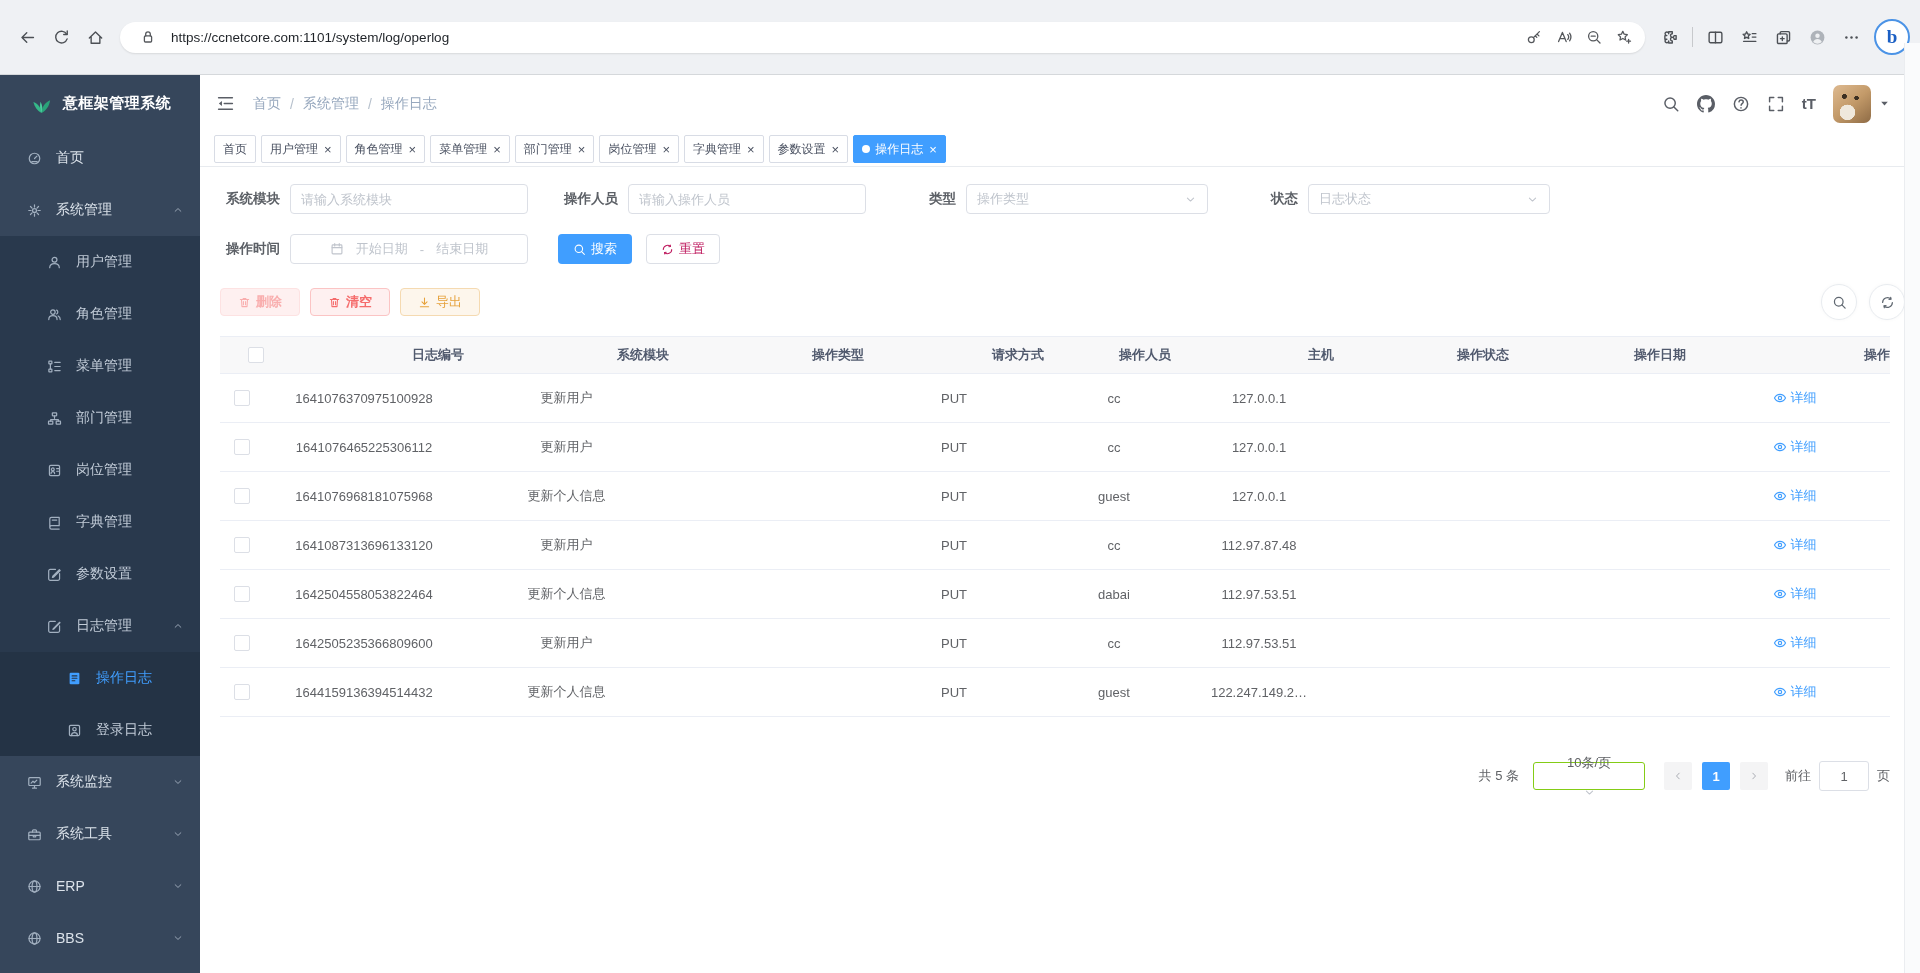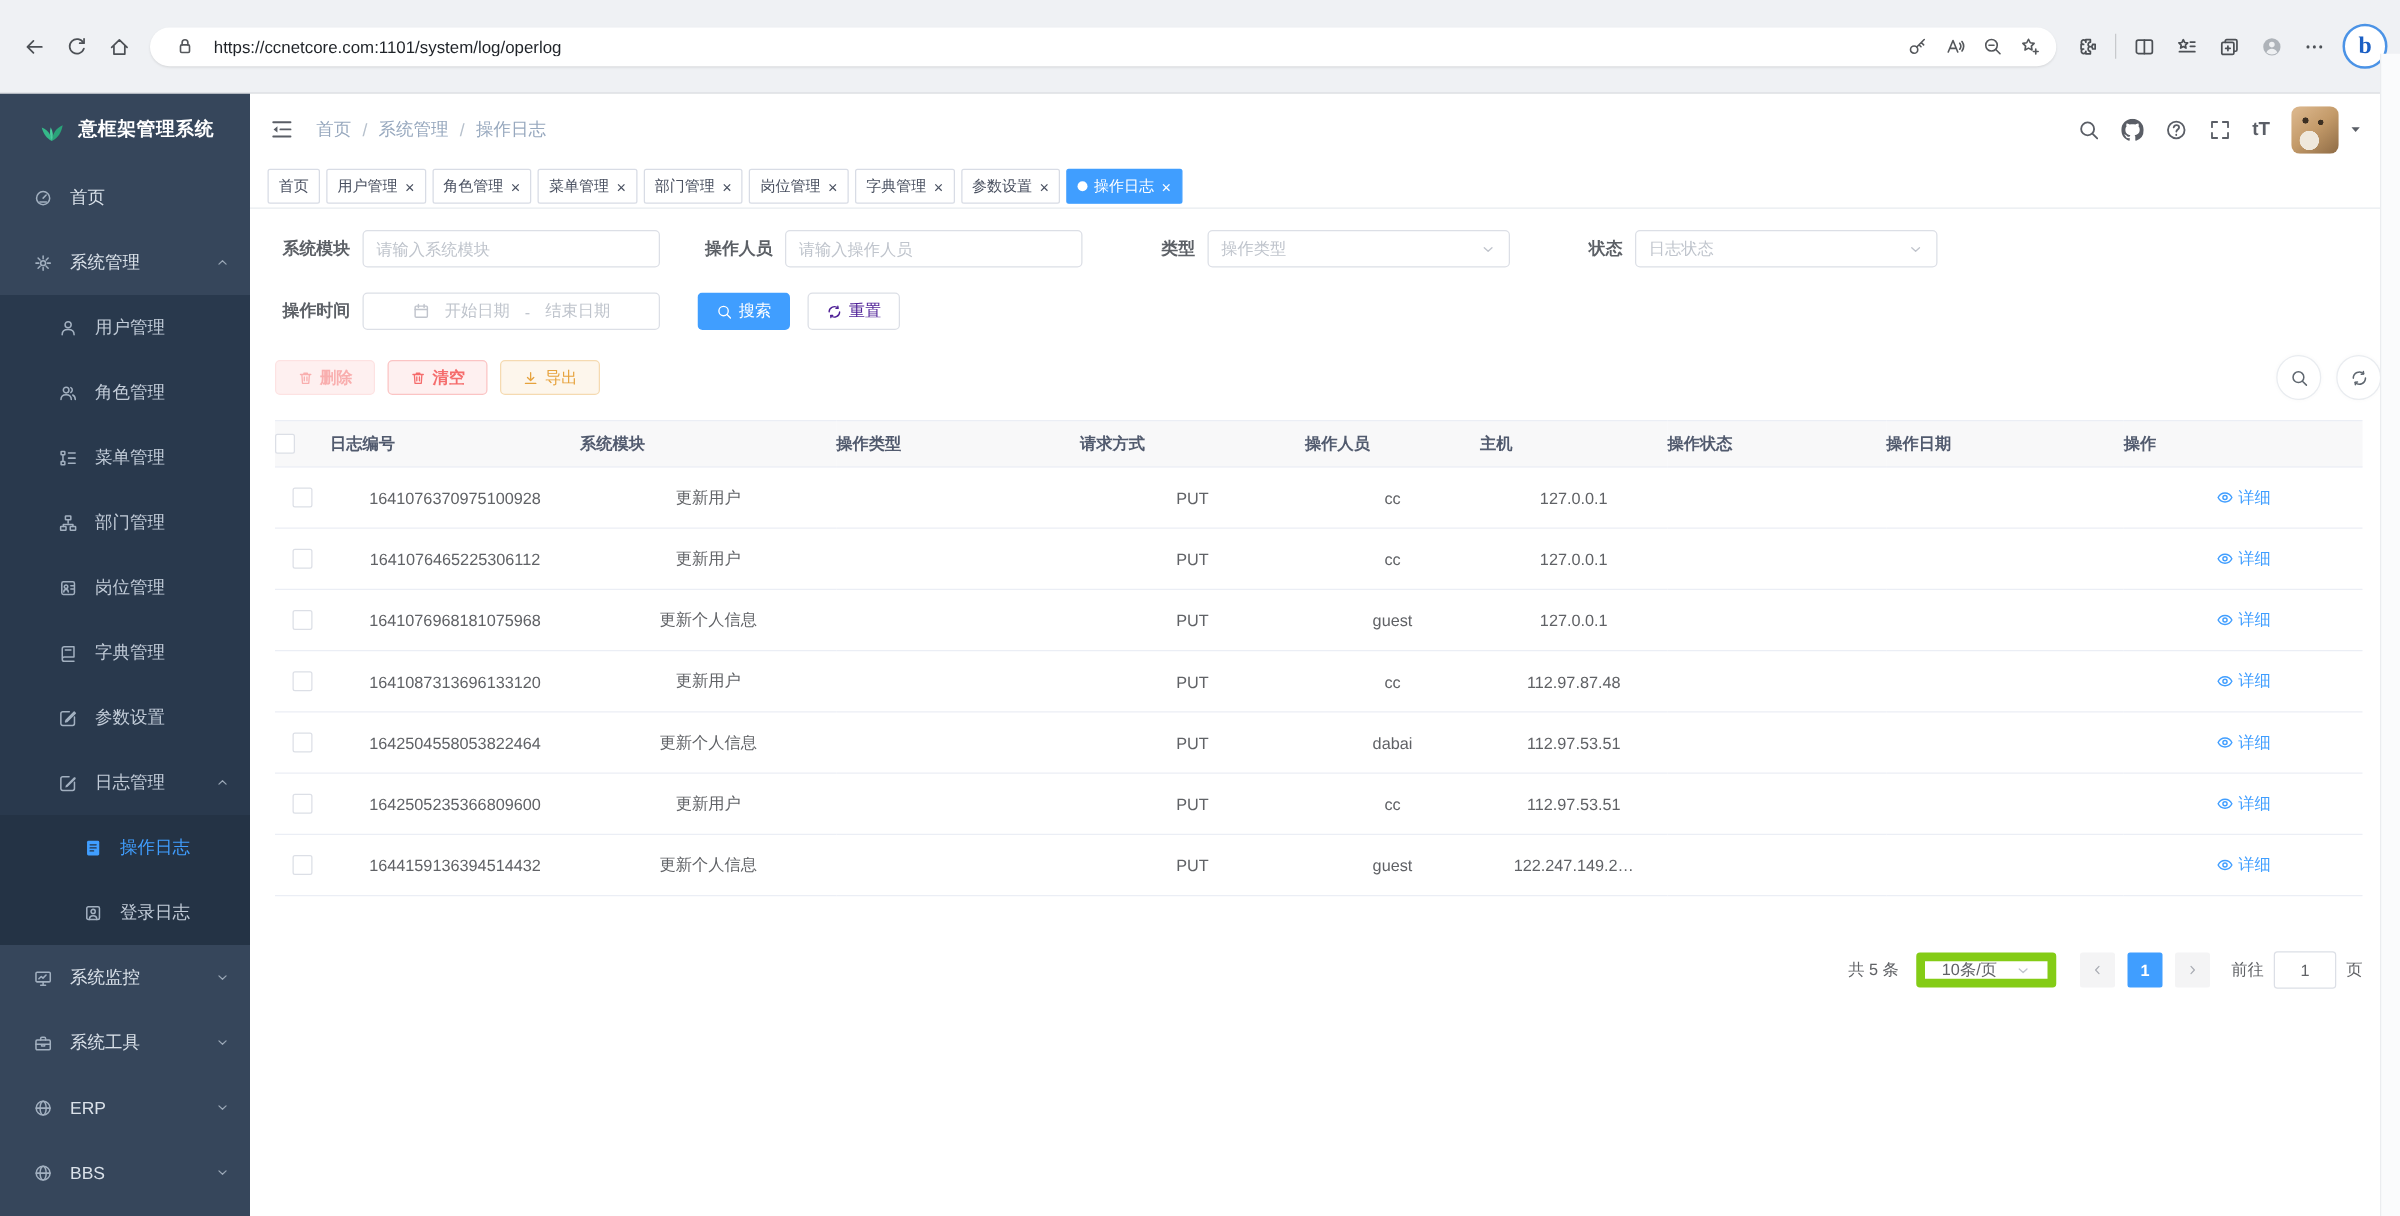--- a/index.html
+++ b/index.html
@@ -74,44 +74,44 @@
   .sel-arrow{color:#c0c4cc;display:flex;}
   .sel-arrow svg{width:13px;height:13px;}
   .date-range{height:30px;width:238px;border:1px solid #dcdfe6;border-radius:4px;box-sizing:border-box;display:flex;align-items:center;justify-content:center;gap:12px;cursor:pointer;background:#fff;}
   .cal{color:#c0c4cc;display:flex;}
   .cal svg{width:14px;height:14px;}
   .dash{color:#bfc4cc;font-size:13px;}
   .btn{display:inline-flex;align-items:center;justify-content:center;gap:5px;height:30px;padding:0 14px;border-radius:4px;border:1px solid transparent;font-size:13px;cursor:pointer;background:#fff;font-family:inherit;box-sizing:border-box;}
   .btn-ic{display:flex;}
   .btn-ic svg{width:13px;height:13px;}
   .btn-primary{background:#409eff;color:#fff;}
-  .btn-plain{border-color:#dcdfe6;color:#4c1d95;margin-left:14px;}
+  .btn-plain{border-color:#dcdfe6;color:#be185d;margin-left:14px;}
   .toolbar{display:flex;align-items:center;margin-top:20px;}
   .toolbar .btn{height:28px;width:80px;padding:0;}
   .btn-danger{background:#fef0f0;border-color:#fbc4c4;color:#f56c6c;margin-right:10px;font-weight:bold;}
   .btn-danger.disabled{border-color:#fde2e2;color:#f9aeae;cursor:not-allowed;}
   .btn-warning{background:#fdf6ec;border-color:#f5dab1;color:#e6a23c;}
   .toolbar-right{margin-left:auto;display:flex;gap:12px;}
   .circle-btn{width:34px;height:34px;border-radius:50%;border:1px solid #e9ecf0;display:flex;align-items:center;justify-content:center;color:#5f6770;cursor:pointer;background:#fff;box-shadow:0 0 4px rgba(0,0,0,.03);}
   .circle-btn svg{width:15px;height:15px;}
   
   table.grid{border-collapse:collapse;table-layout:fixed;width:1670px;margin-top:16px;font-size:13px;}
-  table.grid th{height:36px;background:#f8f8f9;color:#515a6e;font-weight:bold;text-align:left;border-bottom:1px solid #ebeef5;border-top:1px solid #ebeef5;padding:0;white-space:nowrap;margin-top:12px;}
+  table.grid th{height:36px;background:#f8f8f9;color:#515a6e;font-weight:bold;text-align:right;border-bottom:1px solid #ebeef5;border-top:1px solid #ebeef5;padding:0;white-space:nowrap;margin-top:12px;}
   table.grid td{height:48px;border-bottom:1px solid #ebeef5;color:#606266;text-align:center;padding:0;white-space:nowrap;overflow:hidden;text-overflow:ellipsis;}
   .cb{display:inline-block;width:14px;height:14px;border:1px solid #dcdfe6;border-radius:2px;background:#fff;vertical-align:middle;cursor:pointer;}
   .sorter{display:inline-flex;flex-direction:column;margin-left:5px;vertical-align:middle;cursor:pointer;}
   .sorter i{width:0;height:0;border:4px solid transparent;display:block;}
   .s-up{border-bottom:5px solid #c0c4cc;margin-bottom:2px;}
   .s-down{border-top:5px solid #c0c4cc;}
   .detail-link{color:#409eff;display:inline-flex;align-items:center;gap:4px;cursor:pointer;text-decoration:none;}
   .dl-eye{display:flex;}
   .dl-eye svg{width:14px;height:14px;}
   
   .pagination{width:1670px;margin-top:44px;display:flex;align-items:center;justify-content:flex-end;font-size:13px;color:#606266;}
-  .pg-size{width:112px;height:28px;border:7px solid #84cc16;border-radius:3px;box-sizing:border-box;display:flex;align-items:center;justify-content:center;gap:14px;margin:0 14px;cursor:pointer;}
+  .pg-size{width:112px;height:28px;border:1px solid #84cc16;border-radius:3px;box-sizing:border-box;display:flex;align-items:center;justify-content:center;gap:14px;margin:0 14px;cursor:pointer;flex-direction:column;}
   .pg-btn{width:28px;height:28px;background:#f4f4f5;border-radius:2px;display:flex;align-items:center;justify-content:center;color:#a8abb2;margin:0 5px;cursor:pointer;}
   .pg-btn svg{width:12px;height:12px;}
   .pg-page{width:28px;height:28px;background:#409eff;color:#fff;border-radius:2px;display:flex;align-items:center;justify-content:center;font-weight:bold;margin:0 5px;cursor:pointer;}
   .pg-goto-label{margin-left:12px;}
   .pg-input{width:44px;height:26px;border:1px solid #dcdfe6;border-radius:3px;text-align:center;margin:0 8px;font-size:13px;color:#606266;outline:none;font-family:inherit;}
   
   .scroll-track{position:absolute;top:43px;right:0;width:15px;height:930px;background:#fafbfc;border-left:1px solid #ebedf0;}
 </style>
 </head>
 <body>

